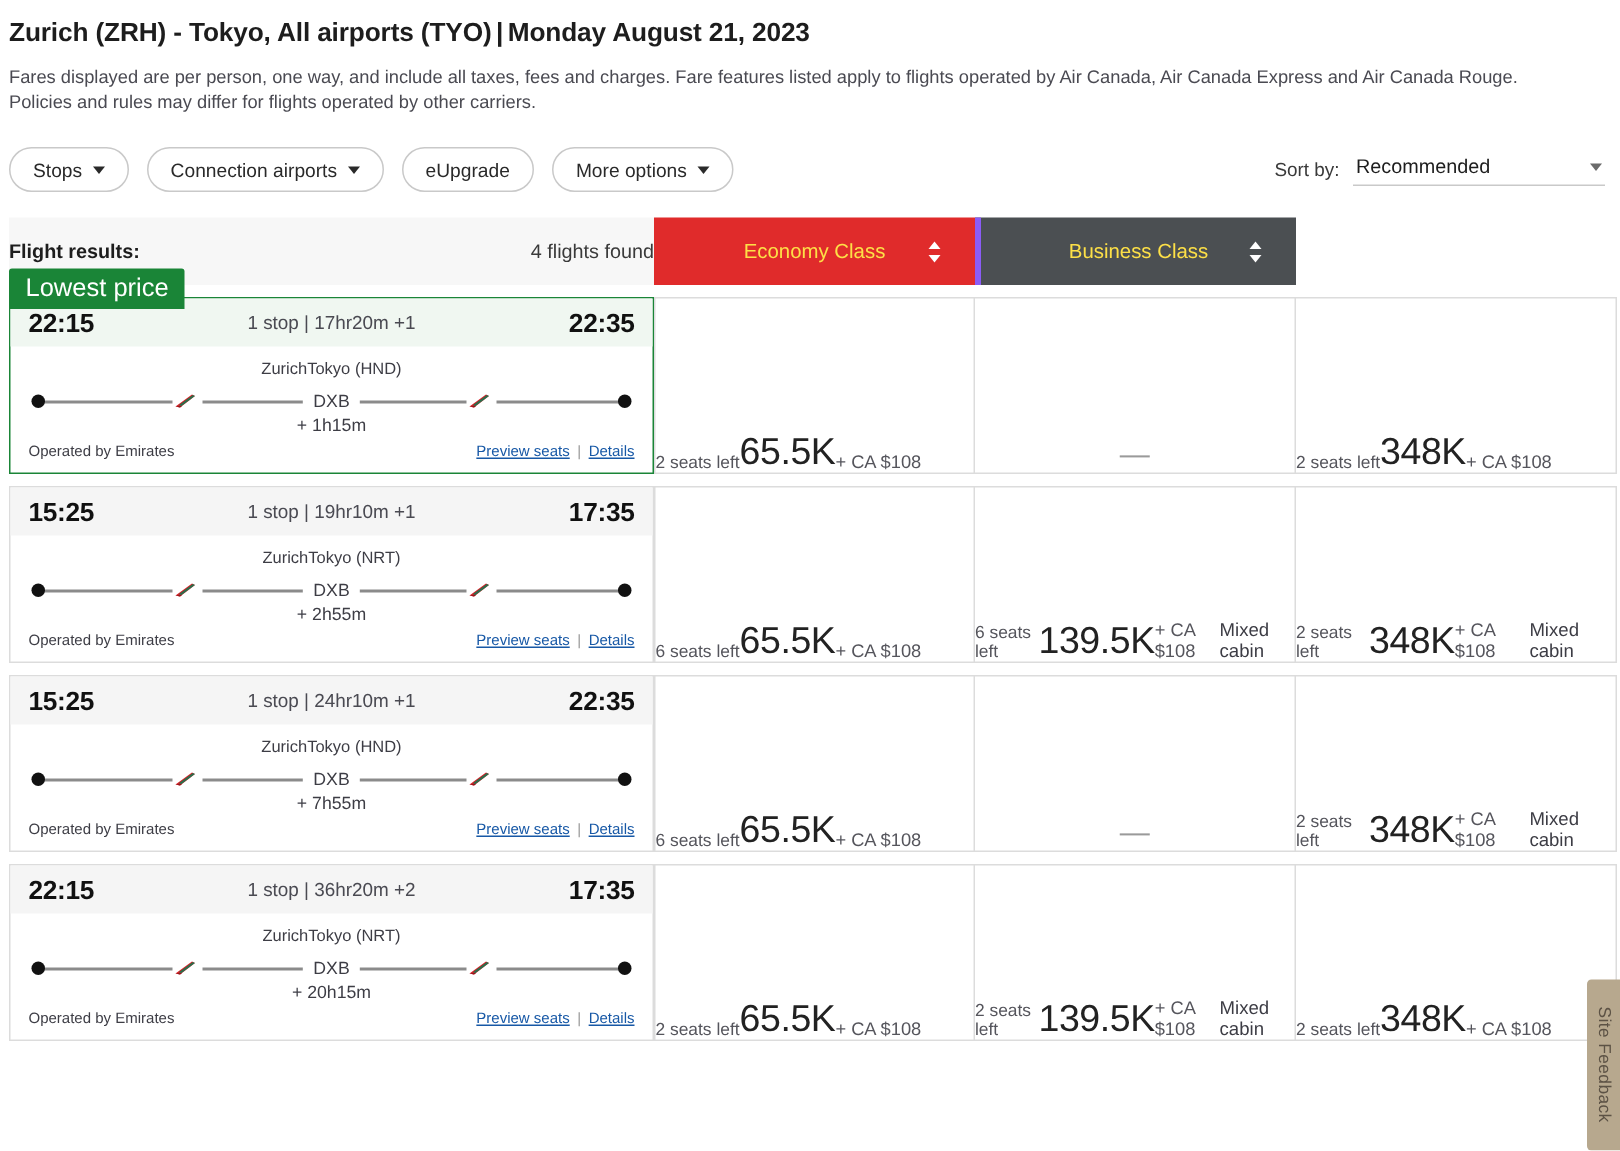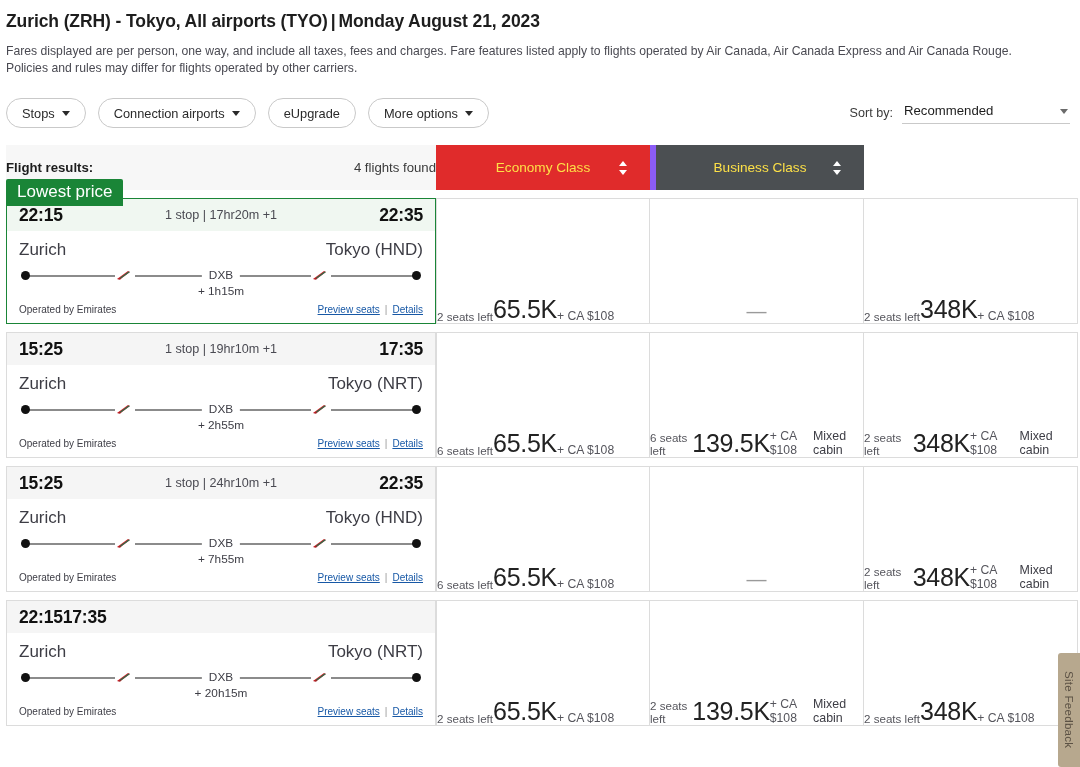--- a/index.html
+++ b/index.html
@@ -80,21 +80,21 @@
   .th-results b { font-weight: bold; color: #1d1d1d; }
   .th-class {
     width: 214px; flex: 0 0 214px;
     display: flex; align-items: center; justify-content: center;
     position: relative; color: #fde047;
     font-size: 13.6px; font-weight: normal; cursor: pointer;
   }
   .th-class.economy  { background: #e02b2b; }
   .th-class.business { background: #4b4f52; }
   .th-class.first    { background: #000000; }
-  .th-class + .th-class { border-left: 6px solid #8b5cf6; }
+  .th-class + .th-class { border-left: 4px solid #8b5cf6; }
   .sorticon {
     position: absolute; right: 22px; top: 50%;
     transform: translateY(-50%);
     width: 9px; height: 16px;
   }
   .sorticon i {
     position: absolute; left: 0; width: 0; height: 0;
     border-left: 4.5px solid transparent;
     border-right: 4.5px solid transparent;
   }
@@ -125,22 +125,22 @@
   .ftime {
     font-size: 17.5px; font-weight: bold; color: #111;
     letter-spacing: -0.2px;
   }
   .fdur {
     flex: 1; text-align: center;
     font-size: 12.6px; color: #4a4a52;
   }
   .fbody { padding: 9px 12px 0 12px; }
   .fends {
-    display: flex; justify-content: space-between;
-    font-size: 17px; color: #3d3d45;
+    display: flex; justify-content: center;
+    font-size: 11px; color: #3d3d45;
   }
   .fpath {
     position: relative; height: 18px; margin-top: 7px;
   }
   .fpath .line {
     position: absolute; left: 6px; right: 6px; top: 8px;
     height: 1.5px; background: #8b8b8b;
   }
   .fpath .dot {
     position: absolute; top: 4px; width: 9px; height: 9px;
@@ -434,20 +434,21 @@
             <div class="seats">2 seats left</div>
             <div class="points">348K</div>
             <div class="cash">+ CA $108</div>
             <div class="mixed">Mixed cabin</div>
           </div>
         </div>
         <div class="flightrow">
           <div class="fcell">
             <div class="ftop">
               <div class="ftime">22:15</div>
+              <div class="fdur">1 stop | 36hr20m +2</div>
               <div class="ftime">17:35</div>
             </div>
             <div class="fbody">
               <div class="fends">
                 <span>Zurich</span>
                 <span>Tokyo (NRT)</span>
               </div>
               <div class="fpath">
                 <div class="line"></div>
                 <div class="dot l"></div>

